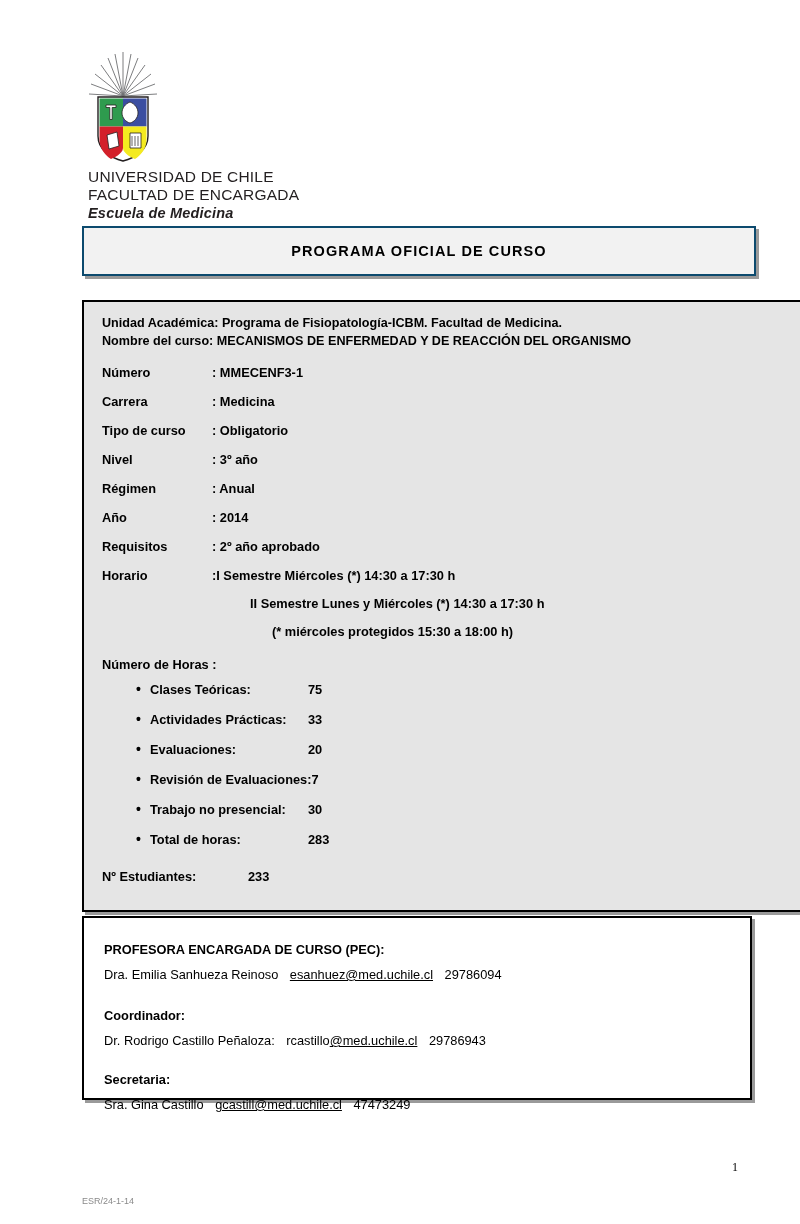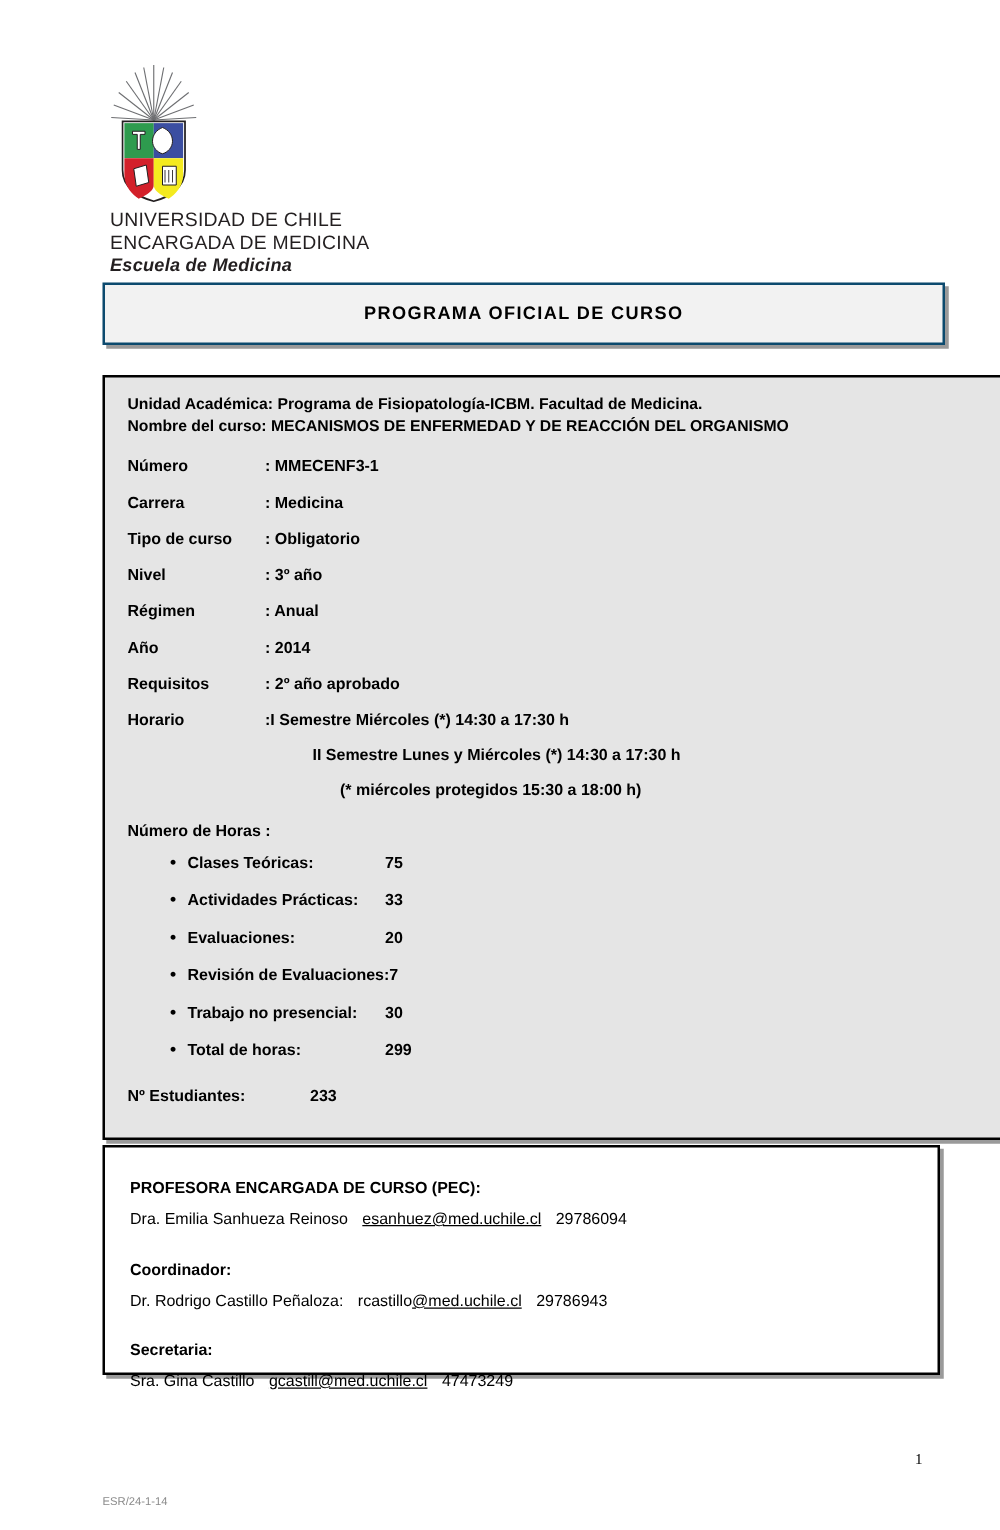--- a/index.html
+++ b/index.html
@@ -250,21 +250,21 @@
       </g>
       <g stroke="#231f20" stroke-width="0.7" fill="none">
         <line x1="35" y1="40" x2="35" y2="50"></line>
         <line x1="38" y1="40" x2="38" y2="50"></line>
         <line x1="41" y1="40" x2="41" y2="50"></line>
       </g>
     </svg>
   </div>
 
   <div class="uni-line uni-line-1">UNIVERSIDAD DE CHILE</div>
-  <div class="uni-line uni-line-2">ENCARGADA DE MEDICINA</div>
+  <div class="uni-line uni-line-2">FACULTAD DE ENCARGADA</div>
   <div class="uni-line uni-line-3">Escuela de Medicina</div>
 
   <div class="title-box">
     <span class="title-text">PROGRAMA OFICIAL DE CURSO</span>
   </div>
 
   <div class="info-box">
     <div class="info-inner">
       <div class="unidad">Unidad Académica: Programa de Fisiopatología-ICBM. Facultad de Medicina.</div>
       <div class="nombre">Nombre del curso: MECANISMOS DE ENFERMEDAD Y DE REACCIÓN DEL ORGANISMO</div>
@@ -322,21 +322,21 @@
         <li>
           <span class="horas-name">Revisión de Evaluaciones:</span>
           <span class="horas-val">7</span>
         </li>
         <li>
           <span class="horas-name">Trabajo no presencial:</span>
           <span class="horas-val">30</span>
         </li>
         <li>
           <span class="horas-name">Total de horas:</span>
-          <span class="horas-val">299</span>
+          <span class="horas-val">283</span>
         </li>
       </ul>
 
       <div class="estudiantes">
         <span class="lbl">Nº Estudiantes:</span>
         <span>233</span>
       </div>
     </div>
   </div>
 

